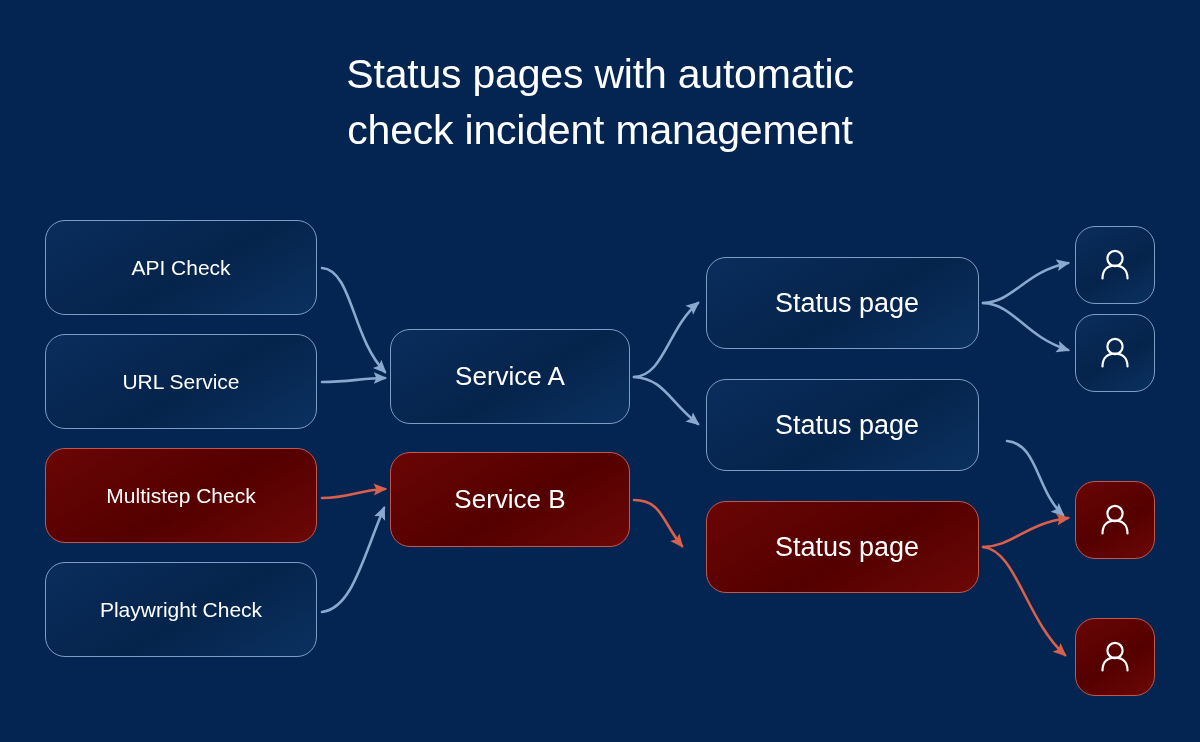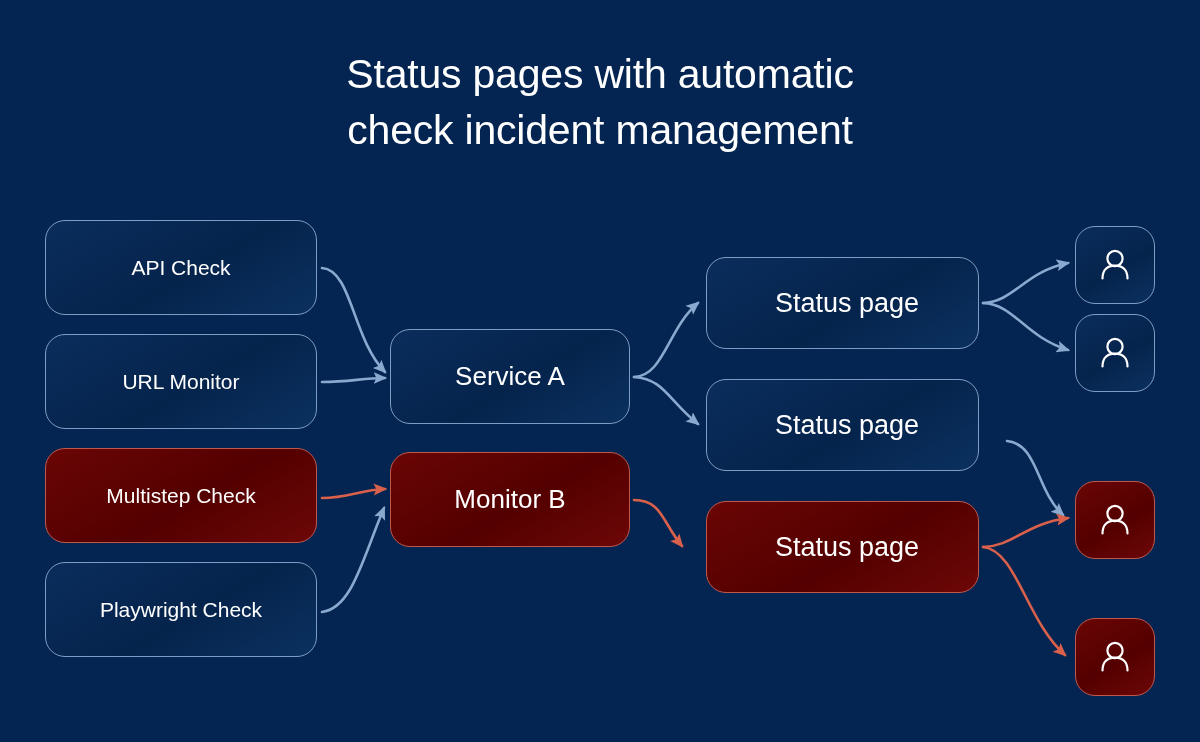--- a/index.html
+++ b/index.html
@@ -160,34 +160,34 @@
       <path d="M 983 547 C 1014 546 1024 524 1068 518" stroke="#d9604a" marker-end="url(#ahr)"></path>
 
       <path d="M 983 547 C 1016 550 1026 620 1065 655" stroke="#d9604a" marker-end="url(#ahr)"></path>
     </g>
   </svg>
 
   <div class="node blue check c1">
     <span>API Check</span>
   </div>
   <div class="node blue check c2">
-    <span>URL Monitor</span>
+    <span>URL Service</span>
   </div>
   <div class="node red check c3">
     <span>Multistep Check</span>
   </div>
   <div class="node blue check c4">
     <span>Playwright Check</span>
   </div>
 
   <div class="node blue service s1">
     <span>Service A</span>
   </div>
   <div class="node red service s2">
-    <span>Monitor B</span>
+    <span>Service B</span>
   </div>
 
   <div class="node blue status p1">
     <span>Status page</span>
   </div>
   <div class="node blue status p2">
     <span>Status page</span>
   </div>
   <div class="node red status p3">
     <span>Status page</span>

